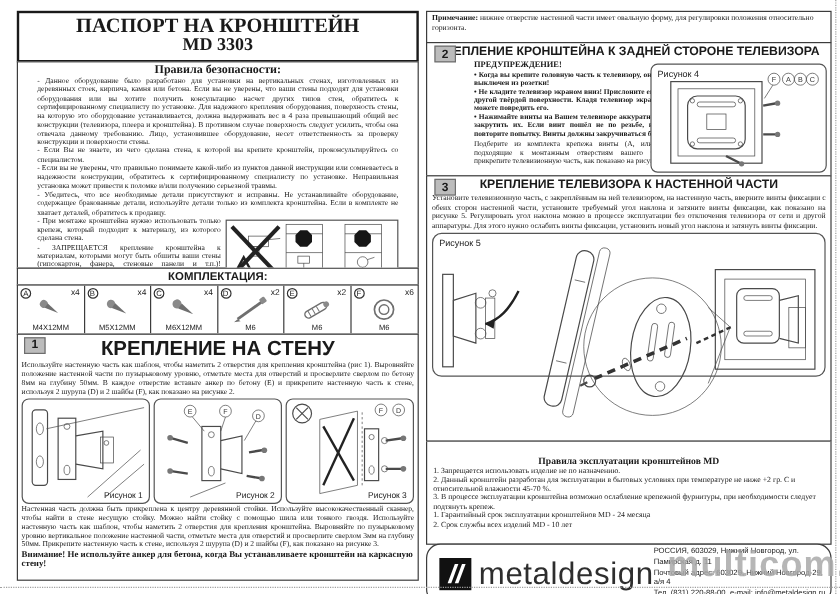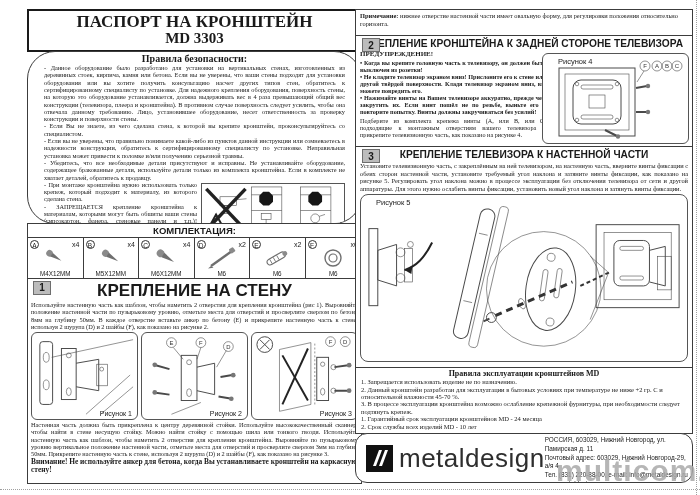--- a/index.html
+++ b/index.html
@@ -4,32 +4,32 @@
 <style>
   * { margin:0; padding:0; box-sizing:border-box; }
   html,body { background:#fff; }
   #page {
     position:relative; width:700px; height:495px; background:#ffffff;
     font-family:"Liberation Serif", serif; color:#1a1a1a; overflow:hidden;
   }
   .cut-v { position:absolute; left:696px; top:0; height:495px; border-left:1px dotted #a0a0a0; }
   .cut-h { position:absolute; left:0; top:489px; width:700px; border-top:1px dotted #a0a0a0; }
 
-  .col-left  { position:absolute; left:27px;  top:10px; width:335px; }
+  .col-left  { position:absolute; left:14px;  top:10px; width:335px; }
   .col-right { position:absolute; left:355px; top:10px; width:338px; }
 
   .box { border:1px solid #3c3c3c; background:#fff; margin-top:-1px; overflow:hidden; }
 
   
   .title-box { border:2px solid #1a1a1a; text-align:center; padding:2px 0 3px; }
   .title-l1 { font-size:17px; font-weight:bold; line-height:1.05; }
   .title-l2 { font-size:15px; font-weight:bold; line-height:1.05; }
 
   
-  .safety-box { height:173px; padding:1px 16px 0;border-radius:28px; }
+  .safety-box { height:173px; padding:1px 16px 0; }
   .safety-h { text-align:center; font-weight:bold; font-size:10px; line-height:1.15; }
   .tiny { font-size:6.3px; line-height:1.16; text-align:justify; }
   .safety-figure { float:right; width:144px; height:55px; border:1px solid #555; margin:2px 0 1px 4px; background:#fff; }
   .warn-bold { font-weight:bold; font-size:6.9px; line-height:1.18; }
 
   
   .kompl-header { text-align:center; font-family:"Liberation Sans",sans-serif; font-weight:bold; font-size:9.5px; padding:1px 0; }
   .parts-row { display:grid; grid-template-columns:repeat(6,1fr); }
   .part-cell { position:relative; height:40px; border-right:1px solid #3c3c3c; }
   .part-cell:last-child { border-right:none; }
@@ -43,34 +43,34 @@
   .sec-header { position:relative; text-align:center; padding-top:2px; }
   .sec-num { position:absolute; left:2px; top:2px; width:18px; height:14px; background:#bcbcbc; border:1px solid #6e6e6e;
              font:bold 10px "Liberation Sans",sans-serif; display:flex; align-items:center; justify-content:center; }
   .sec-title { font-family:"Liberation Sans",sans-serif; font-weight:bold; font-size:17px; line-height:1.2; }
   .sec-title.small { font-size:10.2px; }
   .subhead { text-align:center; font-weight:bold; font-size:7px; line-height:1.25; }
   .sec1-box { height:206px; padding:0 3px; position:relative; }
   .fig-row { display:grid; grid-template-columns:repeat(3,1fr); gap:3px; margin:2px 0 1px; }
   .fig-box { border:1px solid #555; border-radius:6px; height:88px; position:relative; overflow:hidden; background:#fff; }
   .fig-cap { position:absolute; right:5px; bottom:2px; font:7px "Liberation Sans",sans-serif; }
-  .fig-label { position:absolute; left:15px; top:3px; font:7.5px "Liberation Sans",sans-serif; }
+  .fig-label { position:absolute; left:5px; top:3px; font:7.5px "Liberation Sans",sans-serif; }
 
   
   .note-box { padding:2px 4px; font-size:6.4px; line-height:1.2; height:27px; }
   .sec2-box { height:112px; position:relative; padding:0 4px; }
-  .sec2-left { width:186px; font-size:6.2px; line-height:1.13; text-align:justify; margin-top:1px; }
+  .sec2-left { width:186px; font-size:6.2px; line-height:1.13; text-align:justify; margin-top:1px;margin-left:35px; }
   .sec2-left .bold { font-weight:bold; }
   .warn-title { font-weight:bold; font-size:7px; }
   .fig4-box { position:absolute; right:3px; top:17px; width:147px; height:91px; border:1px solid #555; border-radius:6px; background:#fff; }
   .sec3-box { height:222px; padding:0 4px; position:relative; }
   .sec3-para { font-size:6.4px; line-height:1.18; text-align:justify; margin-top:1px; }
-  .fig5-box { margin:2px 0; height:168px; border:1px solid #555; border-radius:8px; position:relative; background:#fff;text-align:center; }
-
-  .rules-box { height:67px; padding:1px 5px; font-size:6.5px; line-height:1.14; }
+  .fig5-box { margin:2px 0; height:120px; border:1px solid #555; border-radius:8px; position:relative; background:#fff;text-align:center; }
+
+  .rules-box { height:87px; padding:12px 5px; font-size:6.5px; line-height:1.14; }
   .rules-h { text-align:center; font-weight:bold; font-size:8px; }
   .footer-box { height:50px; display:flex; align-items:center;border-radius:12px; }
   .logo-wrap { display:flex; align-items:center; gap:6px; padding-left:10px; width:210px; }
   .brand { font:26px "Liberation Sans",sans-serif; letter-spacing:0.5px; color:#2e2e2e; }
   .addr { font:6.4px/1.4 "Liberation Sans",sans-serif; color:#222; }
 
   .watermark { position:absolute; left:556px; top:454px; font:bold 30px "Liberation Sans",sans-serif;
                color:#aaaaaa; opacity:0.85; letter-spacing:1px; }
 
   svg { display:block; }

